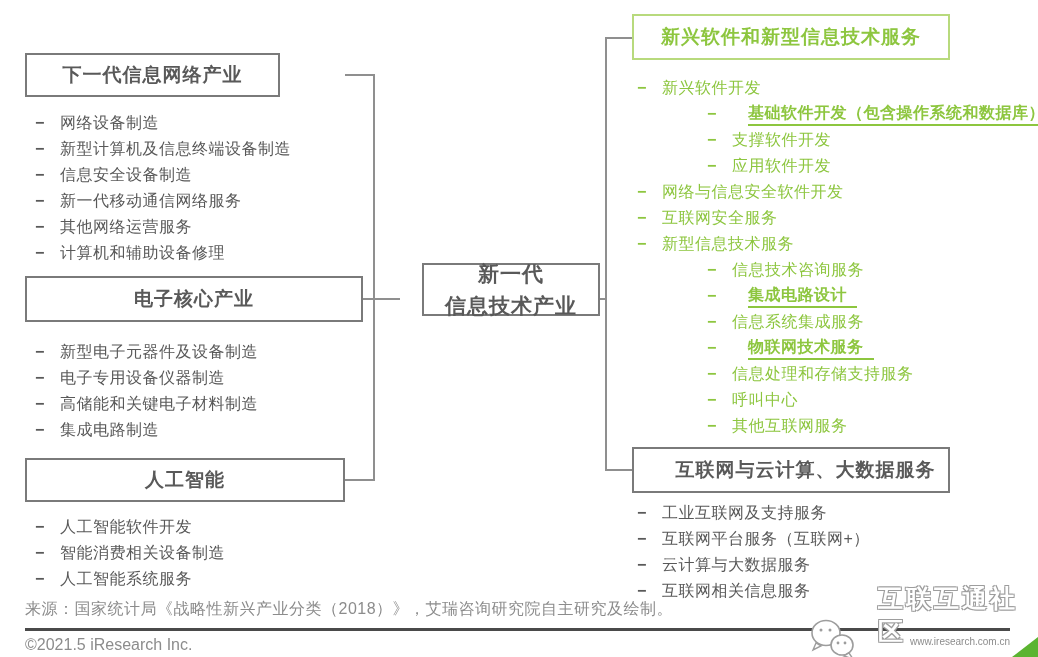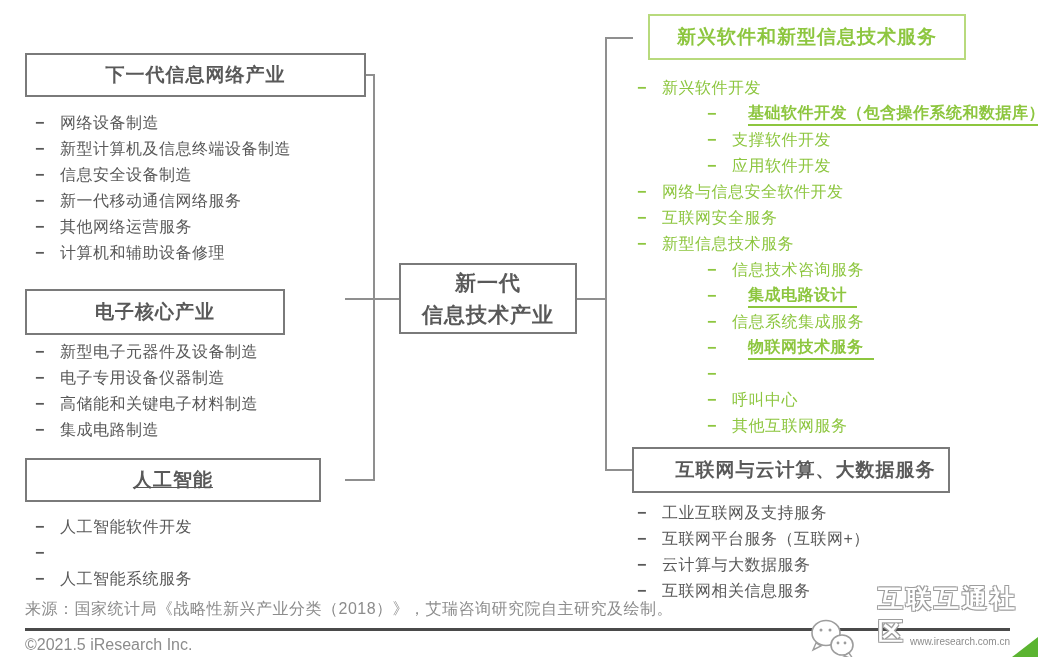--- a/index.html
+++ b/index.html
@@ -53,21 +53,21 @@
 
   <div class="line" style="left:345px;top:74px;width:30px;height:2px;"></div>
   <div class="line" style="left:373px;top:74px;width:2px;height:407px;"></div>
   <div class="line" style="left:345px;top:298px;width:55px;height:2px;"></div>
   <div class="line" style="left:345px;top:479px;width:30px;height:2px;"></div>
   <div class="line" style="left:577px;top:298px;width:30px;height:2px;"></div>
   <div class="line" style="left:605px;top:37px;width:2px;height:434px;"></div>
   <div class="line" style="left:605px;top:37px;width:28px;height:2px;"></div>
   <div class="line" style="left:605px;top:469px;width:28px;height:2px;"></div>
 
-  <div class="node" style="left:25px;top:53px;width:341px;height:44px;justify-content:center;">
+  <div class="node" style="left:25px;top:53px;width:255px;height:44px;justify-content:center;">
     <span>下一代信息网络产业</span>
   </div>
   <div class="list" style="left:35px;top:110px;">
     <div class="li">
         <span class="dash">−</span>
         <span class="label">网络设备制造</span>
       </div>
     <div class="li">
         <span class="dash">−</span>
         <span class="label">新型计算机及信息终端设备制造</span>
@@ -83,21 +83,21 @@
     <div class="li">
         <span class="dash">−</span>
         <span class="label">其他网络运营服务</span>
       </div>
     <div class="li">
         <span class="dash">−</span>
         <span class="label">计算机和辅助设备修理</span>
       </div>
   </div>
 
-  <div class="node" style="left:25px;top:289px;width:260px;height:46px;">
+  <div class="node" style="left:25px;top:276px;width:338px;height:46px;">
     <span>电子核心产业</span>
   </div>
   <div class="list" style="left:35px;top:339px;">
     <div class="li">
         <span class="dash">−</span>
         <span class="label">新型电子元器件及设备制造</span>
       </div>
     <div class="li">
         <span class="dash">−</span>
         <span class="label">电子专用设备仪器制造</span>
@@ -105,45 +105,46 @@
     <div class="li">
         <span class="dash">−</span>
         <span class="label">高储能和关键电子材料制造</span>
       </div>
     <div class="li">
         <span class="dash">−</span>
         <span class="label">集成电路制造</span>
       </div>
   </div>
 
-  <div class="node" style="left:25px;top:458px;width:296px;height:44px;text-decoration:underline;">
+  <div class="node" style="left:25px;top:458px;width:320px;height:44px;">
     <span>人工智能</span>
   </div>
   <div class="list" style="left:35px;top:514px;">
     <div class="li">
         <span class="dash">−</span>
         <span class="label">人工智能软件开发</span>
       </div>
     <div class="li">
         <span class="dash">−</span>
+        <span class="label">智能消费相关设备制造</span>
       </div>
     <div class="li">
         <span class="dash">−</span>
         <span class="label">人工智能系统服务</span>
       </div>
   </div>
 
-  <div class="node center-node" style="left:399px;top:263px;width:178px;height:71px;">
+  <div class="node center-node" style="left:422px;top:263px;width:178px;height:53px;">
     <div>
       <div>新一代</div>
       <div>信息技术产业</div>
     </div>
   </div>
 
-  <div class="node green" style="left:632px;top:14px;width:318px;height:46px;margin-left:16px;">
+  <div class="node green" style="left:632px;top:14px;width:318px;height:46px;">
     <span>新兴软件和新型信息技术服务</span>
   </div>
   <div class="list green-list" style="left:637px;top:75px;">
     <div class="li">
         <span class="dash">−</span>
         <span class="label">新兴软件开发</span>
       </div>
     <div class="li lv2 em">
         <span class="dash">−</span>
         <span class="label">基础软件开发（包含操作系统和数据库）</span>
@@ -179,20 +180,21 @@
     <div class="li lv2">
         <span class="dash">−</span>
         <span class="label">信息系统集成服务</span>
       </div>
     <div class="li lv2 em">
         <span class="dash">−</span>
         <span class="label">物联网技术服务</span>
       </div>
     <div class="li lv2">
         <span class="dash">−</span>
+        <span class="label">信息处理和存储支持服务</span>
       </div>
     <div class="li lv2">
         <span class="dash">−</span>
         <span class="label">呼叫中心</span>
       </div>
     <div class="li lv2">
         <span class="dash">−</span>
         <span class="label">其他互联网服务</span>
       </div>
   </div>

